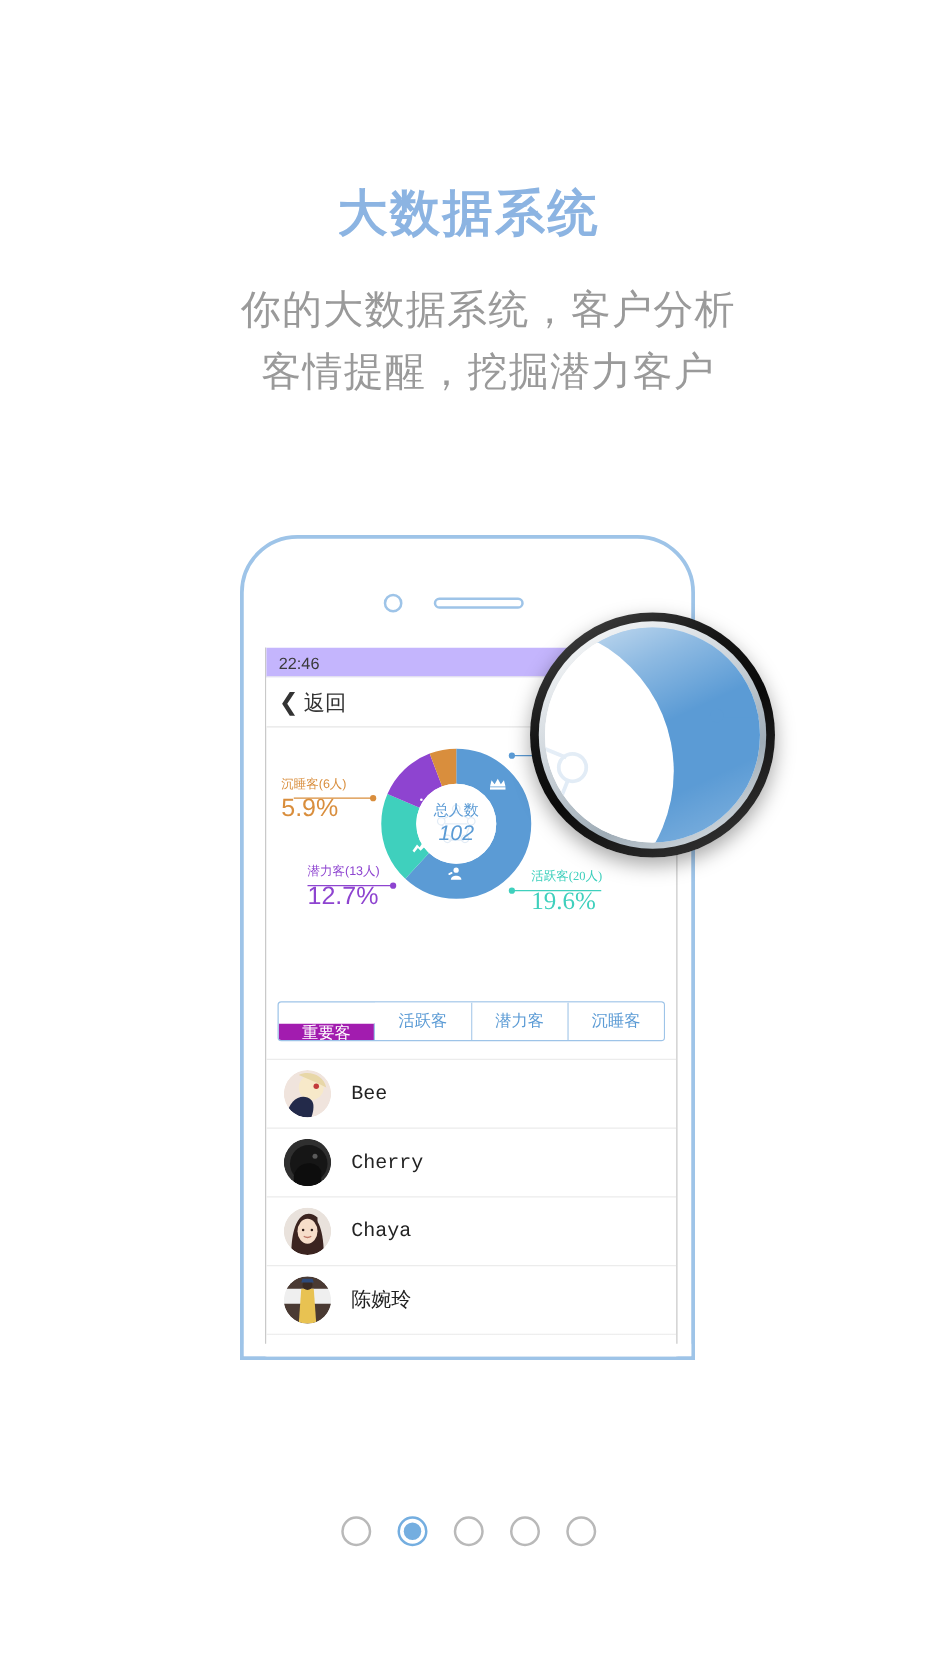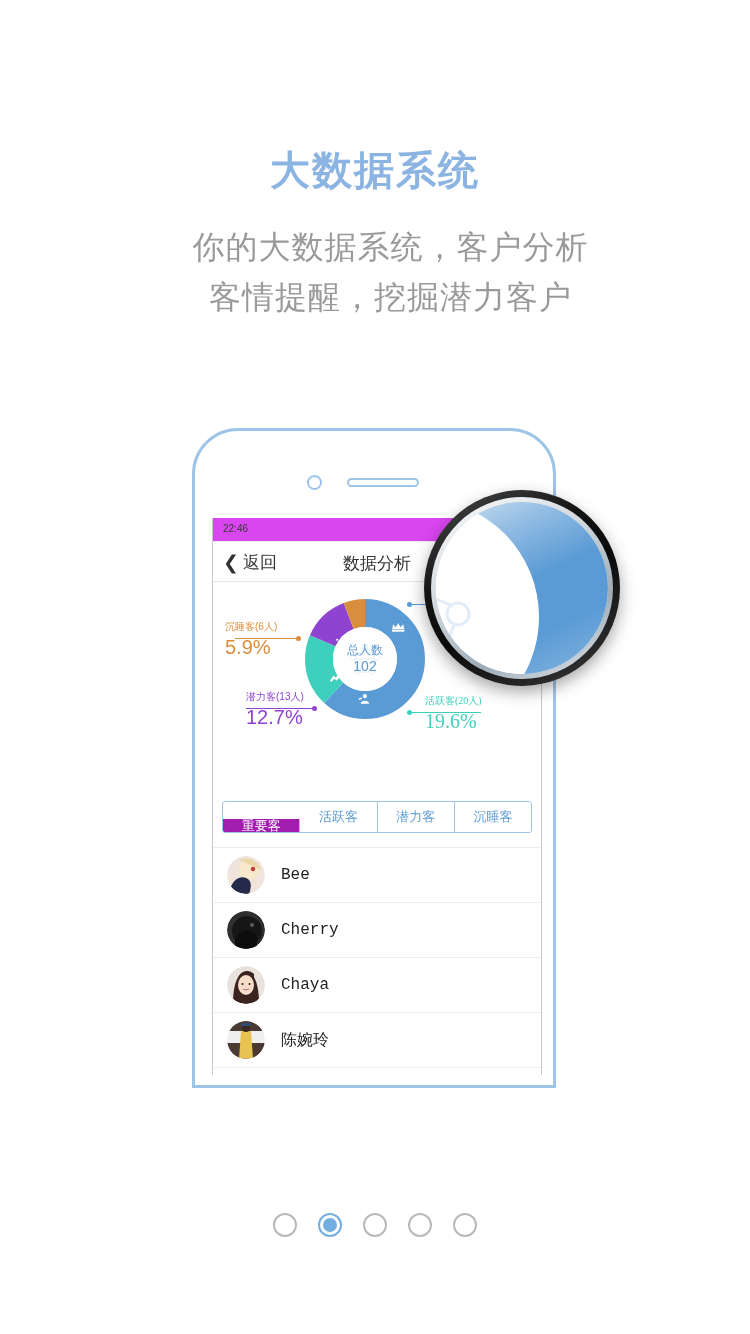--- a/index.html
+++ b/index.html
@@ -50,23 +50,23 @@
   .screen {
     position:absolute; left:17px; top:87px;
     width:330px; height:573px;
     background:#fff;
     border-left:1px solid #c9c9c9;
     border-right:1px solid #c9c9c9;
     overflow:hidden;
   }
   .statusbar {
     height:24px; padding:5px 0 0 10px;
-    font-size:10px; color:#3a3a3a;
+    font-size:13px; color:#3a3a3a;
     border-bottom:1px solid #ededed;
-    background:#d946ef;
+    background:#c4b5fd;
   }
   .navbar {
     position:relative; height:40px;
     background:#fff;
     border-bottom:1px solid #e6e6e6;
   }
   .navback {
     position:absolute; left:10px; top:9px;
     font-size:17px; color:#333;
     display:flex; align-items:center; gap:4px;
@@ -86,21 +86,21 @@
   .donut svg { display:block; }
   .centerlabel {
     position:absolute; left:88px; top:13px;
     width:128px; height:128px;
     display:flex; flex-direction:column;
     align-items:center; justify-content:center;
     color:#5b9bd5; line-height:1.25;
     pointer-events:none;
   }
   .centerlabel .t1 { font-size:12px; }
-  .centerlabel .t2 { font-size:14px; }
+  .centerlabel .t2 { font-size:17px;font-style:italic; }
 
   .seglabel { position:absolute; white-space:nowrap; }
   .seglabel .nm { font-size:10px; display:block; }
   .seglabel .pc { font-size:20px; display:block; margin-top:2px; }
   .leadline { position:absolute; height:1px; }
   .leaddot {
     position:absolute; width:5px; height:5px; border-radius:50%;
   }
 
   
@@ -224,21 +224,20 @@
 
       <div class="statusbar">
         <span>22:46</span>
       </div>
 
       <div class="navbar">
         <div class="navback">
           <span class="chev">❮</span>
           <span>返回</span>
         </div>
-        <div class="navtitle">数据分析</div>
       </div>
 
       <div class="chartwrap">
 
         <div class="donut">
           <svg viewBox="0 0 128 128" width="128" height="128" aria-hidden="true">
             <g transform="rotate(-90 64 64)">
 
               <circle cx="64" cy="64" r="46" fill="none" stroke="#5b9bd5" stroke-width="28" stroke-dasharray="178.6 110.4" stroke-dashoffset="0"></circle>
 

